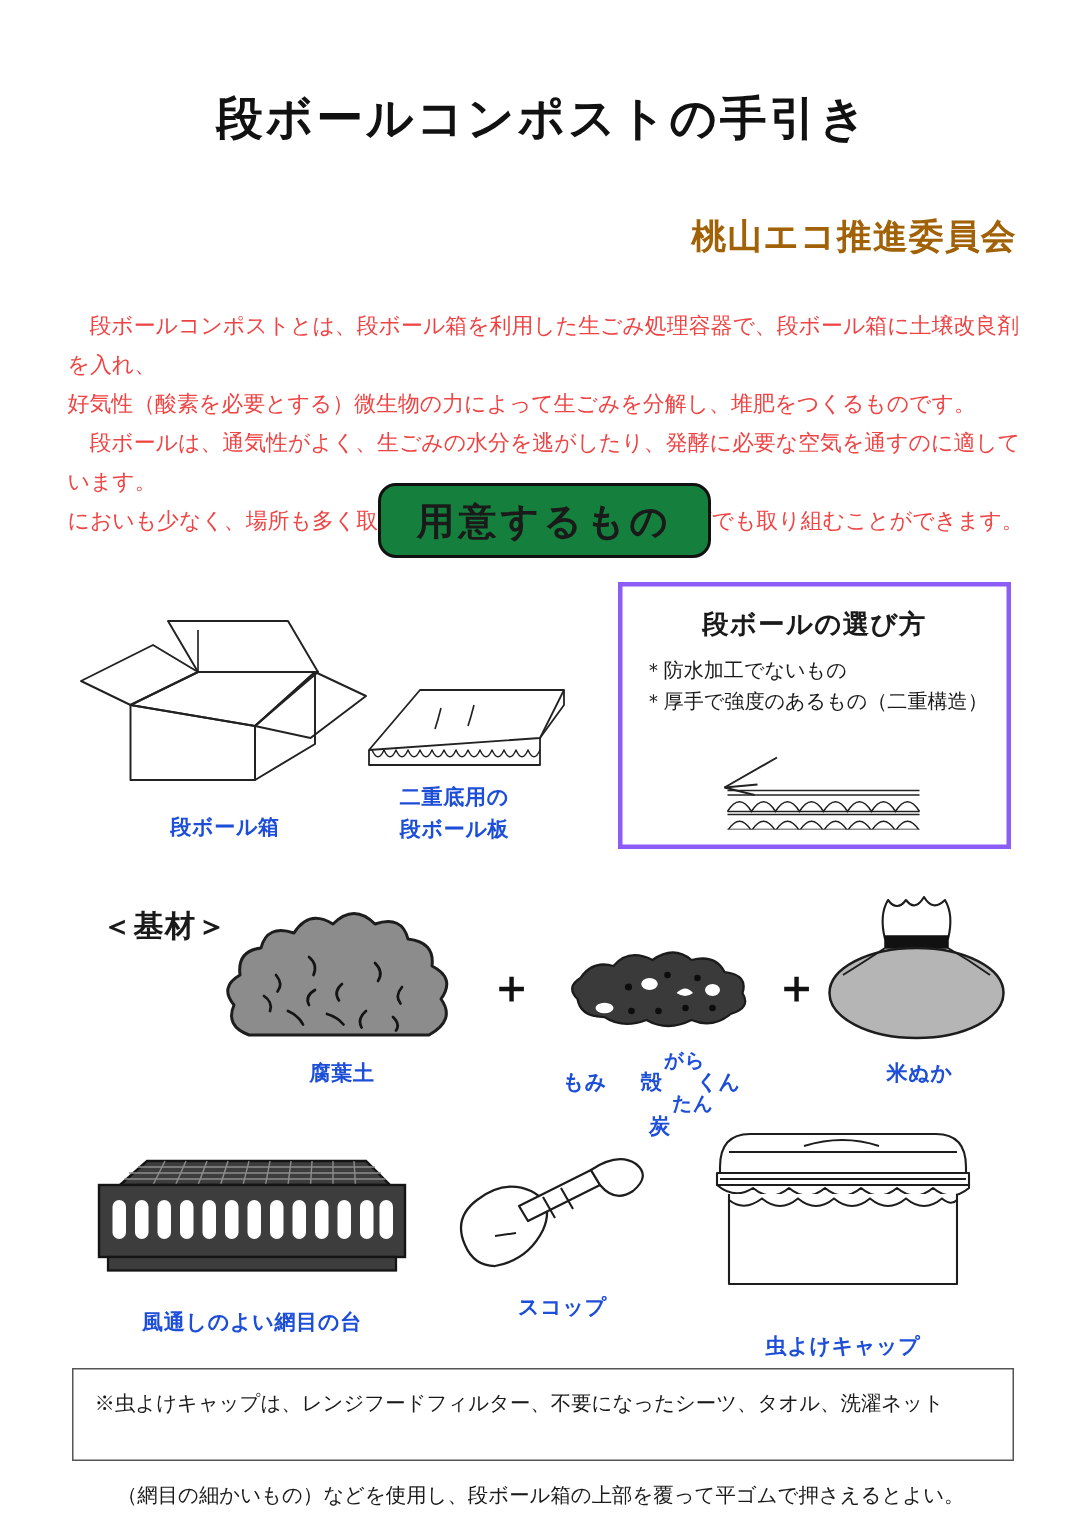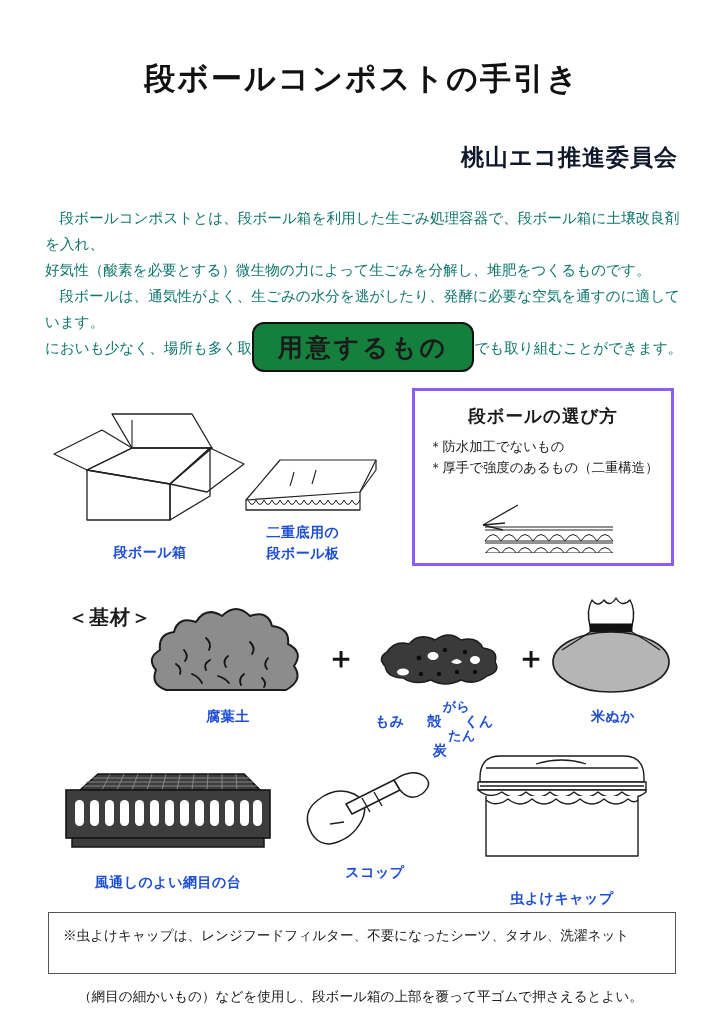--- a/index.html
+++ b/index.html
@@ -22,29 +22,29 @@
     font-size: 31px;
     letter-spacing: 2px;
     color: #111;
   }
   .org-name {
     position: absolute; top: 142px; right: 46px;
     font-family: "DejaVu Sans", "Liberation Sans", sans-serif;
     font-weight: bold;
     font-size: 23px;
     letter-spacing: 1px;
-    color: #0f172a;
+    color: #a16207;
   }
 
   
   .intro {
     position: absolute; top: 205px; left: 45px; width: 640px;
     font-size: 14.6px;
     line-height: 26px;
-    color: #0f766e;
+    color: #ef4444;
   }
   .intro p { margin: 0; }
   .intro p.indent { text-indent: 1em; }
 
   
   .section-pill {
     position: absolute; top: 322px; left: 252px;
     width: 222px; height: 50px;
     border: 2px solid #111;
     border-radius: 12px;

